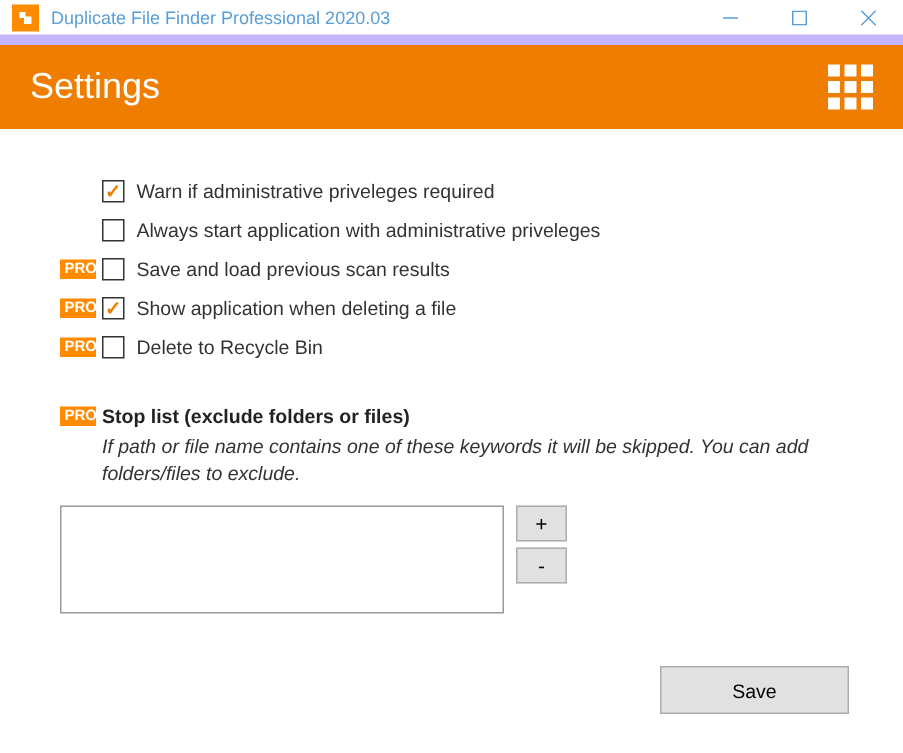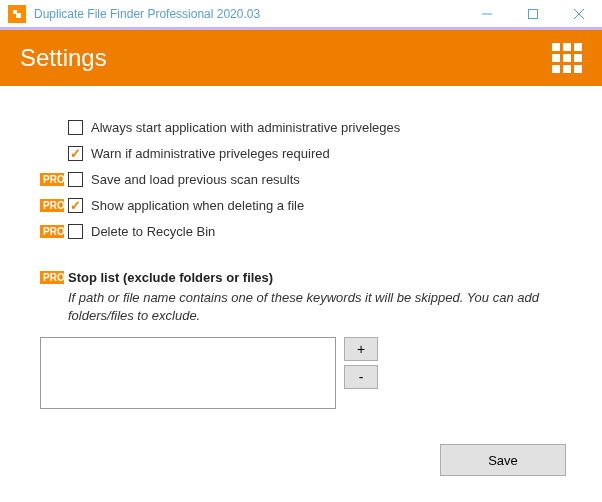--- a/index.html
+++ b/index.html
@@ -1,18 +1,18 @@
 <!DOCTYPE html>
 <html><head>
   <meta charset="utf-8">
   <style>
     * { box-sizing: border-box; margin: 0; padding: 0; }
     body { width: 602px; height: 502px; font-family: "Segoe UI", Tahoma, sans-serif; font-size: 13px; background: #fff; overflow: hidden; }
     
-    .titlebar { height: 30px; background: #fff; border-bottom: 3px solid #c4b5fd; display: flex; align-items: center; }
+    .titlebar { height: 30px; background: #fff; border-bottom: 7px solid #c4b5fd; display: flex; align-items: center; }
     .titlebar-icon { width: 18px; height: 18px; background: #ff8c00; margin-left: 8px; display: flex; align-items: center; justify-content: center; }
     .titlebar-icon svg { width: 12px; height: 12px; }
     .titlebar-text { color: #5a9ed6; font-size: 12px; margin-left: 8px; flex: 1; }
     .titlebar-controls { display: flex; height: 100%; }
     .titlebar-btn { width: 46px; height: 100%; display: flex; align-items: center; justify-content: center; color: #5a9ed6; cursor: pointer; }
     
     .header { height: 56px; background: #ef7d00; display: flex; align-items: center; padding: 0 20px; }
     .header-title { color: #fff; font-size: 24px; font-weight: 300; flex: 1; }
     .header-grid { display: grid; grid-template-columns: repeat(3, 8px); grid-template-rows: repeat(3, 8px); gap: 3px; cursor: pointer; }
     .header-grid span { background: #fff; width: 8px; height: 8px; }
@@ -80,28 +80,28 @@
     <span></span>
       <span></span>
       <span></span>
   </div>
 </div>
 
 <div class="content">
 
   <div class="option-row">
     <div class="pro-spacer"></div>
-    <div class="checkbox"></div>
-    <span class="option-label">Always start application with administrative priveleges</span>
+    <div class="checkbox checked"></div>
+    <span class="option-label">Warn if administrative priveleges required</span>
   </div>
 
   <div class="option-row">
     <div class="pro-spacer"></div>
-    <div class="checkbox checked"></div>
-    <span class="option-label">Warn if administrative priveleges required</span>
+    <div class="checkbox"></div>
+    <span class="option-label">Always start application with administrative priveleges</span>
   </div>
 
   <div class="option-row">
     <div class="pro-badge">PRO</div>
     <div class="checkbox"></div>
     <span class="option-label">Save and load previous scan results</span>
   </div>
 
   <div class="option-row">
     <div class="pro-badge">PRO</div>

